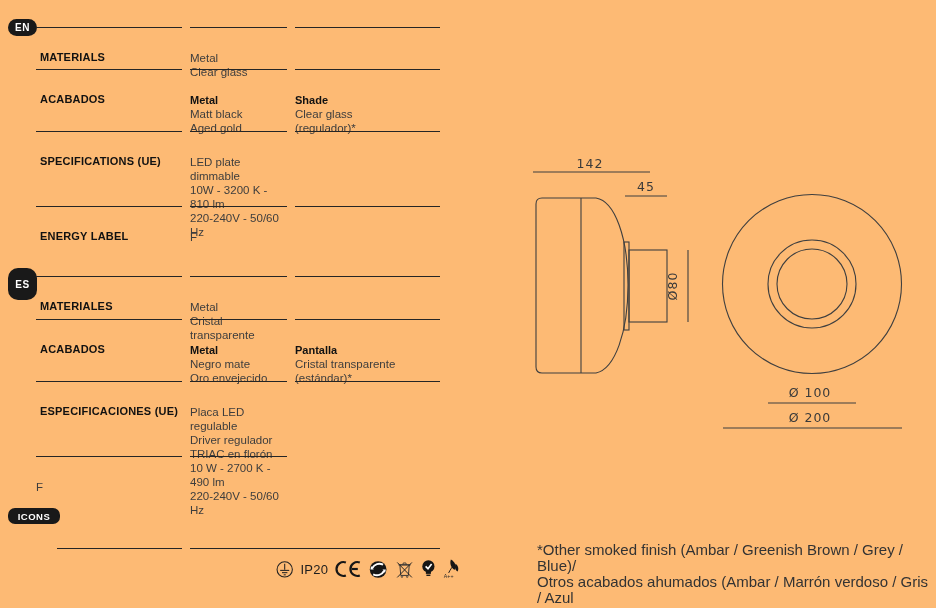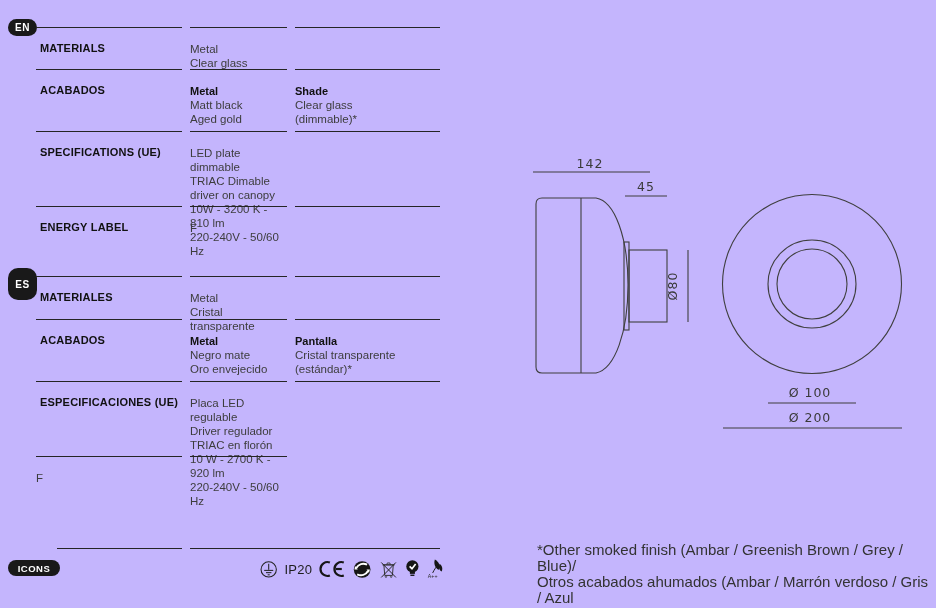--- a/index.html
+++ b/index.html
@@ -1,45 +1,45 @@
 <!DOCTYPE html>
 <html><head>
 <meta charset="utf-8">
 <style>
   html,body{margin:0;padding:0;background:#fff;}
   .page{
-    position:relative;width:936px;height:608px;background:#c4b5fd;overflow:hidden;
+    position:relative;width:936px;height:608px;background:#fdba74;overflow:hidden;
     font-family:"Liberation Sans",sans-serif;color:#161616;
   }
   
   .badge{
     position:absolute;background:#191919;color:#fff;border-radius:10px;
     display:flex;align-items:center;justify-content:center;
     font-size:10px;font-weight:700;letter-spacing:.5px;
   }
   .badge-en{left:8px;top:19px;width:29px;height:17px;}
   .badge-es{left:8px;top:268px;width:29px;height:32px;}
-  .badge-icons{left:8px;top:560px;width:52px;height:16px;font-size:9.5px;font-weight:600;}
+  .badge-icons{left:8px;top:508px;width:52px;height:16px;font-size:9.5px;font-weight:600;border-radius:7px;}
   
   .spec-table{
     position:absolute;left:36px;width:404px;
     display:grid;grid-template-columns:146px 97px 145px;column-gap:8px;
   }
   .spec-table .cell{
-    border-top:1px solid #252525;box-sizing:border-box;padding-top:14px;
+    border-top:1px solid #252525;box-sizing:border-box;padding-top:23px;
   }
   #en-table{top:27px;grid-template-rows:42px 62px 75px auto;}
   #es-table{top:276px;grid-template-rows:43px 62px 75px auto;}
   .lbl{font-size:11px;font-weight:700;letter-spacing:.2px;color:#111;line-height:13px;padding-left:4px;}
   .val{font-size:11.5px;color:#3d3d3d;line-height:14px;}
   .sub-h{font-size:11px;font-weight:700;color:#111;line-height:14px;}
   
   .rule-seg{position:absolute;height:1px;background:#252525;}
   .icons-row{
-    position:absolute;left:260px;top:555px;width:184px;height:28px;
+    position:absolute;left:276px;top:555px;width:184px;height:28px;
     display:flex;align-items:center;justify-content:flex-end;gap:7px;
   }
   .ip-text{font-size:13px;color:#1d1d1d;letter-spacing:.3px;}
   .icons-row svg{display:block;}
   
   .drawing{position:absolute;left:520px;top:140px;}
   .dim-text{font-family:"DejaVu Sans",sans-serif;font-size:12.5px;fill:#3a3a3a;letter-spacing:1px;}
   .draw-line{stroke:#3f3f3f;stroke-width:1.1;fill:none;}
   
   .footnote{
@@ -67,27 +67,26 @@
 
     <div class="cell lbl">ACABADOS</div>
     <div class="cell val">
       <div class="sub-h">Metal</div>
       <div>Matt black</div>
       <div>Aged gold</div>
     </div>
     <div class="cell val">
       <div class="sub-h">Shade</div>
       <div>Clear glass</div>
-      <div>(dimmable)*</div>
+      <div>(regulador)*</div>
     </div>
 
     <div class="cell lbl">SPECIFICATIONS (UE)</div>
     <div class="cell val">
       <div>LED plate dimmable</div>
-      <div>TRIAC Dimable driver on canopy</div>
       <div>10W - 3200 K - 810 lm</div>
       <div>220-240V - 50/60 Hz</div>
     </div>
     <div class="cell"></div>
 
     <div class="cell lbl">ENERGY LABEL</div>
     <div class="cell val">
       <div>F</div>
     </div>
     <div class="cell"></div>
@@ -111,21 +110,21 @@
     <div class="cell val">
       <div class="sub-h">Pantalla</div>
       <div>Cristal transparente</div>
       <div>(estándar)*</div>
     </div>
 
     <div class="cell lbl">ESPECIFICACIONES (UE)</div>
     <div class="cell val">
       <div>Placa LED regulable</div>
       <div>Driver regulador TRIAC en florón</div>
-      <div>10 W - 2700 K - 920 lm</div>
+      <div>10 W - 2700 K - 490 lm</div>
       <div>220-240V - 50/60 Hz</div>
     </div>
     <div class="cell"></div>
 
     <div class="cell val">
       <div>F</div>
     </div>
     <div class="cell"></div>
   </section>
 

